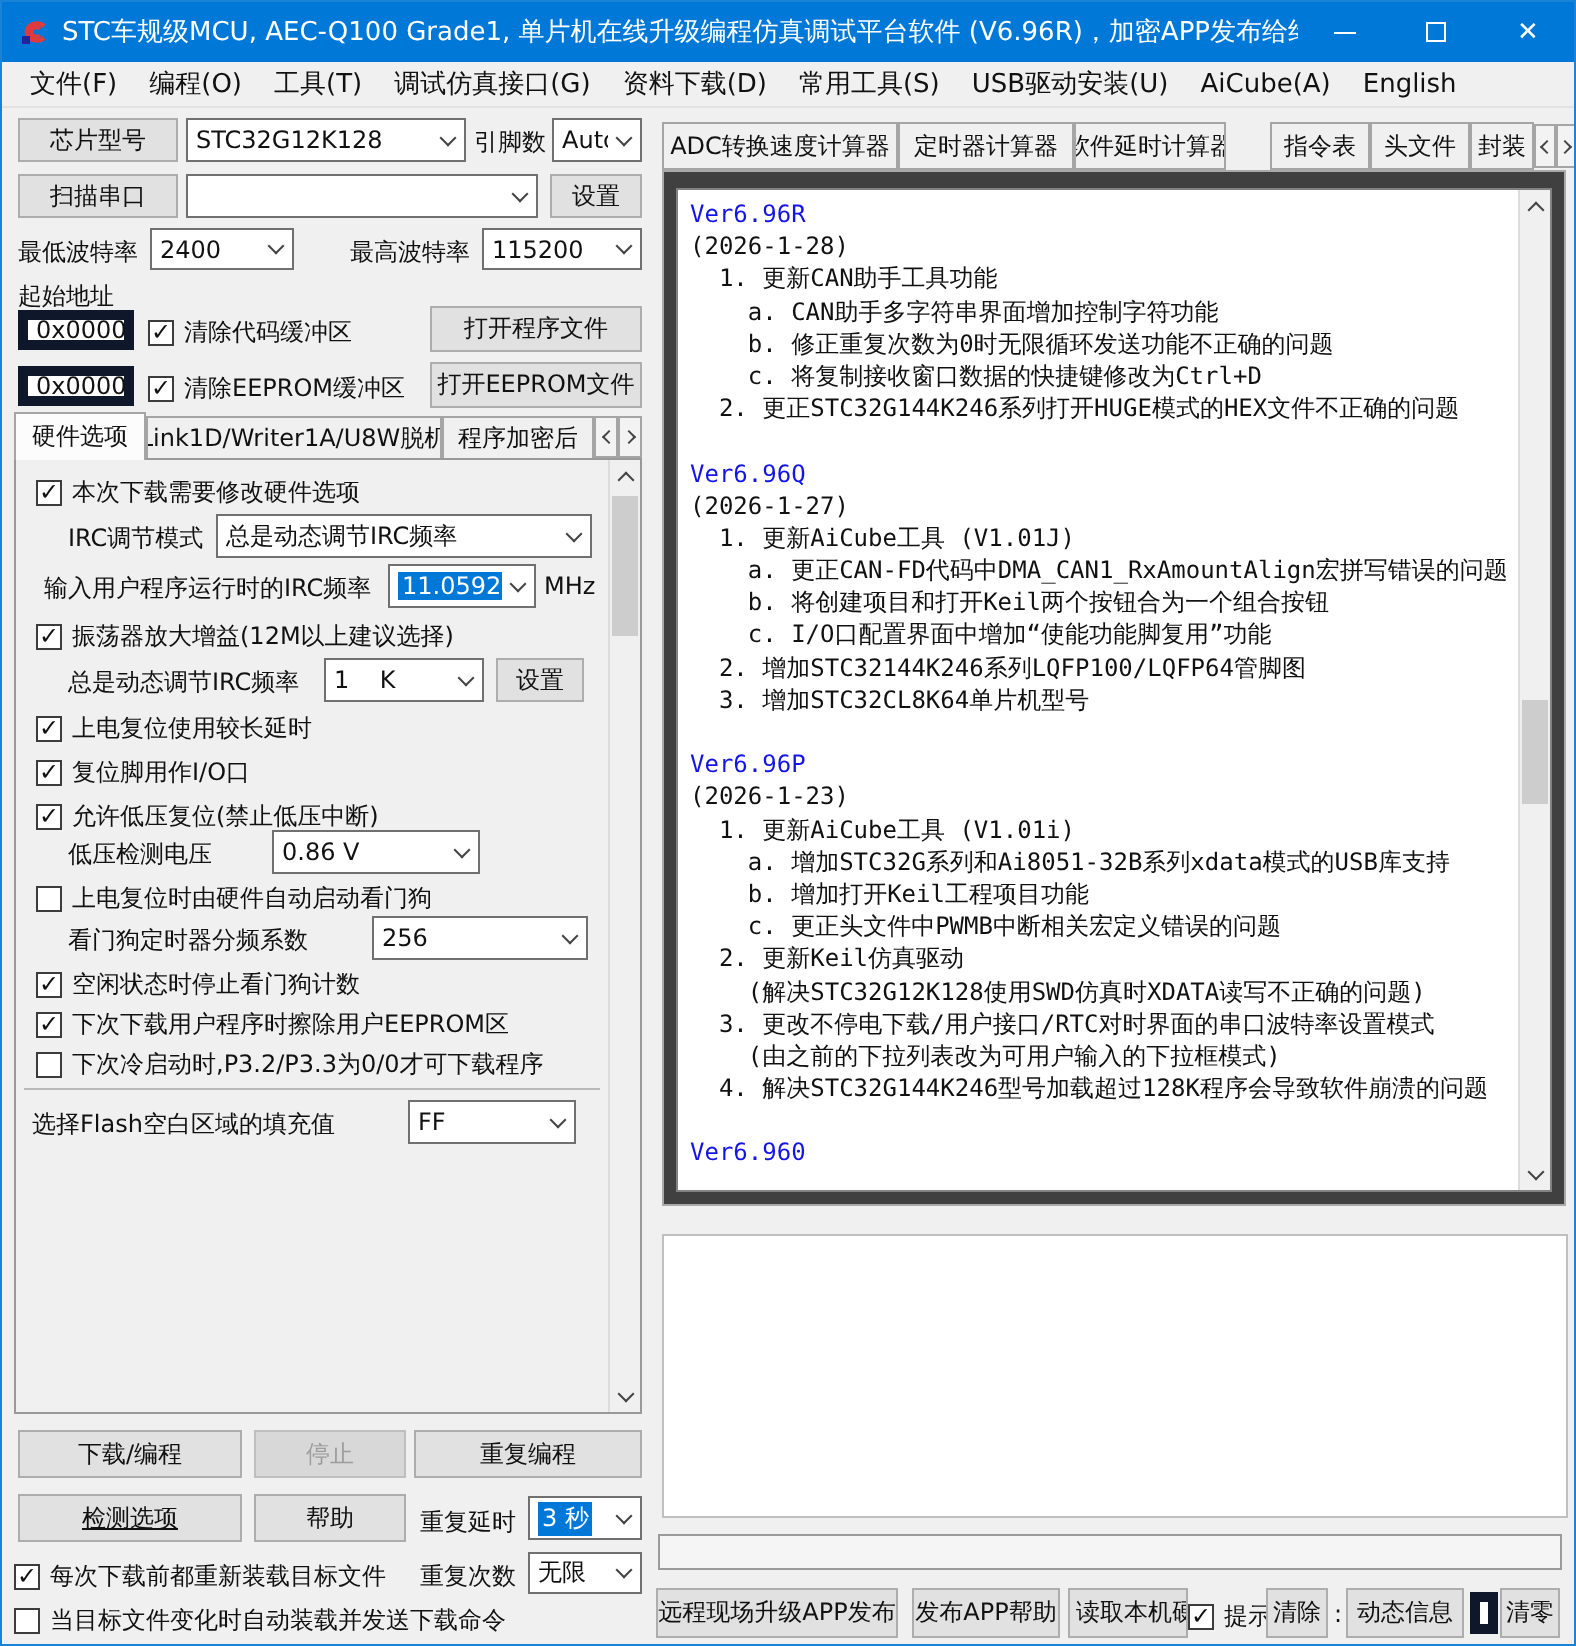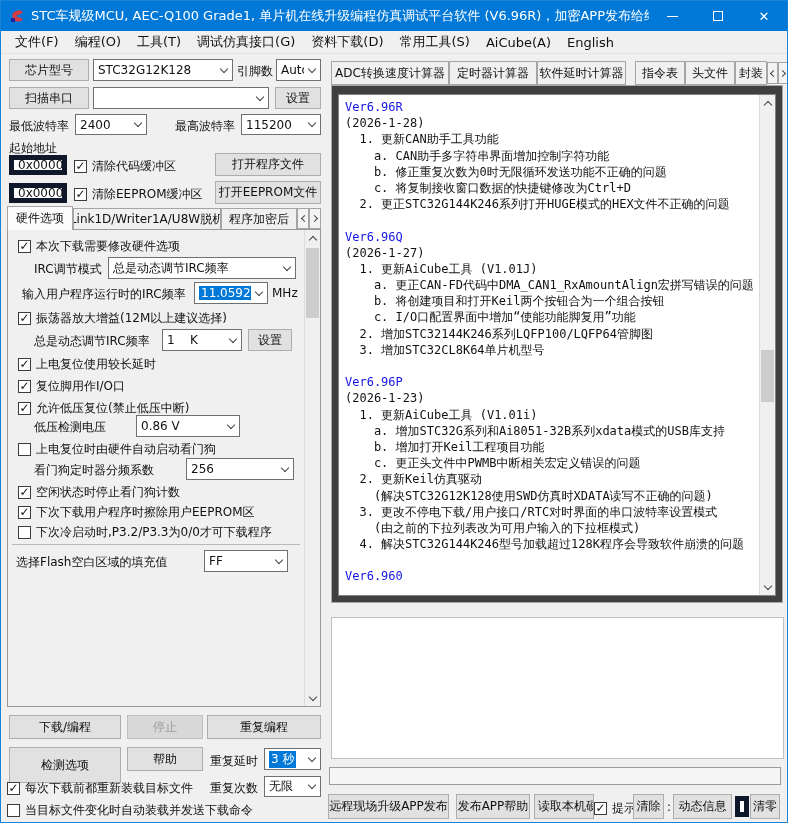--- a/index.html
+++ b/index.html
@@ -83,20 +83,21 @@
     </div>
   </div>
 
   <div class="menubar">
       <span class="menu-item">文件(F)</span>
       <span class="menu-item">编程(O)</span>
       <span class="menu-item">工具(T)</span>
       <span class="menu-item">调试仿真接口(G)</span>
       <span class="menu-item">资料下载(D)</span>
       <span class="menu-item">常用工具(S)</span>
+      <span class="menu-item">USB驱动安装(U)</span>
       <span class="menu-item">AiCube(A)</span>
       <span class="menu-item">English</span>
     </div>
 
   <div class="btn" style="left:8px;top:58px;width:80px;height:22px;">芯片型号</div>
   <div class="combo" style="left:92px;top:58px;width:140px;height:22px;">
     <span>STC32G12K128</span>
     <span class="chevbox">
         <span class="chev-d"></span>
       </span>
@@ -265,21 +266,21 @@
       <div class="down">
           <span class="chev-d"></span>
         </div>
     </div>
   </div>
 
   <div class="btn" style="left:8px;top:714px;width:112px;height:24px;">下载/编程</div>
   <div class="btn dis" style="left:126px;top:714px;width:76px;height:24px;">停止</div>
   <div class="btn" style="left:206px;top:714px;width:114px;height:24px;">重复编程</div>
 
-  <div class="btn" style="left:8px;top:746px;width:112px;height:36px;">检测选项</div>
+  <div class="btn" style="left:8px;top:746px;width:112px;height:24px;text-decoration:underline;">检测选项</div>
   <div class="btn" style="left:126px;top:746px;width:76px;height:24px;">帮助</div>
   <div class="lbl" style="left:209px;top:752px;">重复延时</div>
   <div class="combo" style="left:263px;top:747px;width:57px;height:22px;">
     <span class="sel">3 秒</span>
     <span class="chevbox">
         <span class="chev-d"></span>
       </span>
   </div>
 
   <label class="cbrow" style="left:6px;top:779px;">
@@ -295,21 +296,21 @@
   </div>
 
   <label class="cbrow" style="left:6px;top:801px;">
     <span class="cb"></span>
     <span>当目标文件变化时自动装载并发送下载命令</span>
   </label>
 
   <div class="tabstrip" style="left:330px;top:60px;width:458px;height:24px;">
       <div class="tab" style="left: 0px; width: 118px; height: 24px;">ADC转换速度计算器</div>
       <div class="tab" style="left: 118px; width: 88px; height: 24px;">定时器计算器</div>
-      <div class="tab" style="left: 206px; width: 89px; height: 24px;">软件延时计算器</div>
+      <div class="tab" style="left: 206px; width: 76px; height: 24px;">软件延时计算器</div>
       <div class="tab" style="left: 304px; width: 50px; height: 24px;">指令表</div>
       <div class="tab" style="left: 354px; width: 50px; height: 24px;">头文件</div>
       <div class="tab" style="left: 404px; width: 32px; height: 24px;">封装</div>
     </div>
   <div class="spinbtn" style="left:766px;top:61px;width:11px;height:22px;">
       <span class="chev-l"></span>
     </div>
   <div class="spinbtn" style="left:777px;top:61px;width:10px;height:22px;">
       <span class="chev-r"></span>
     </div>

